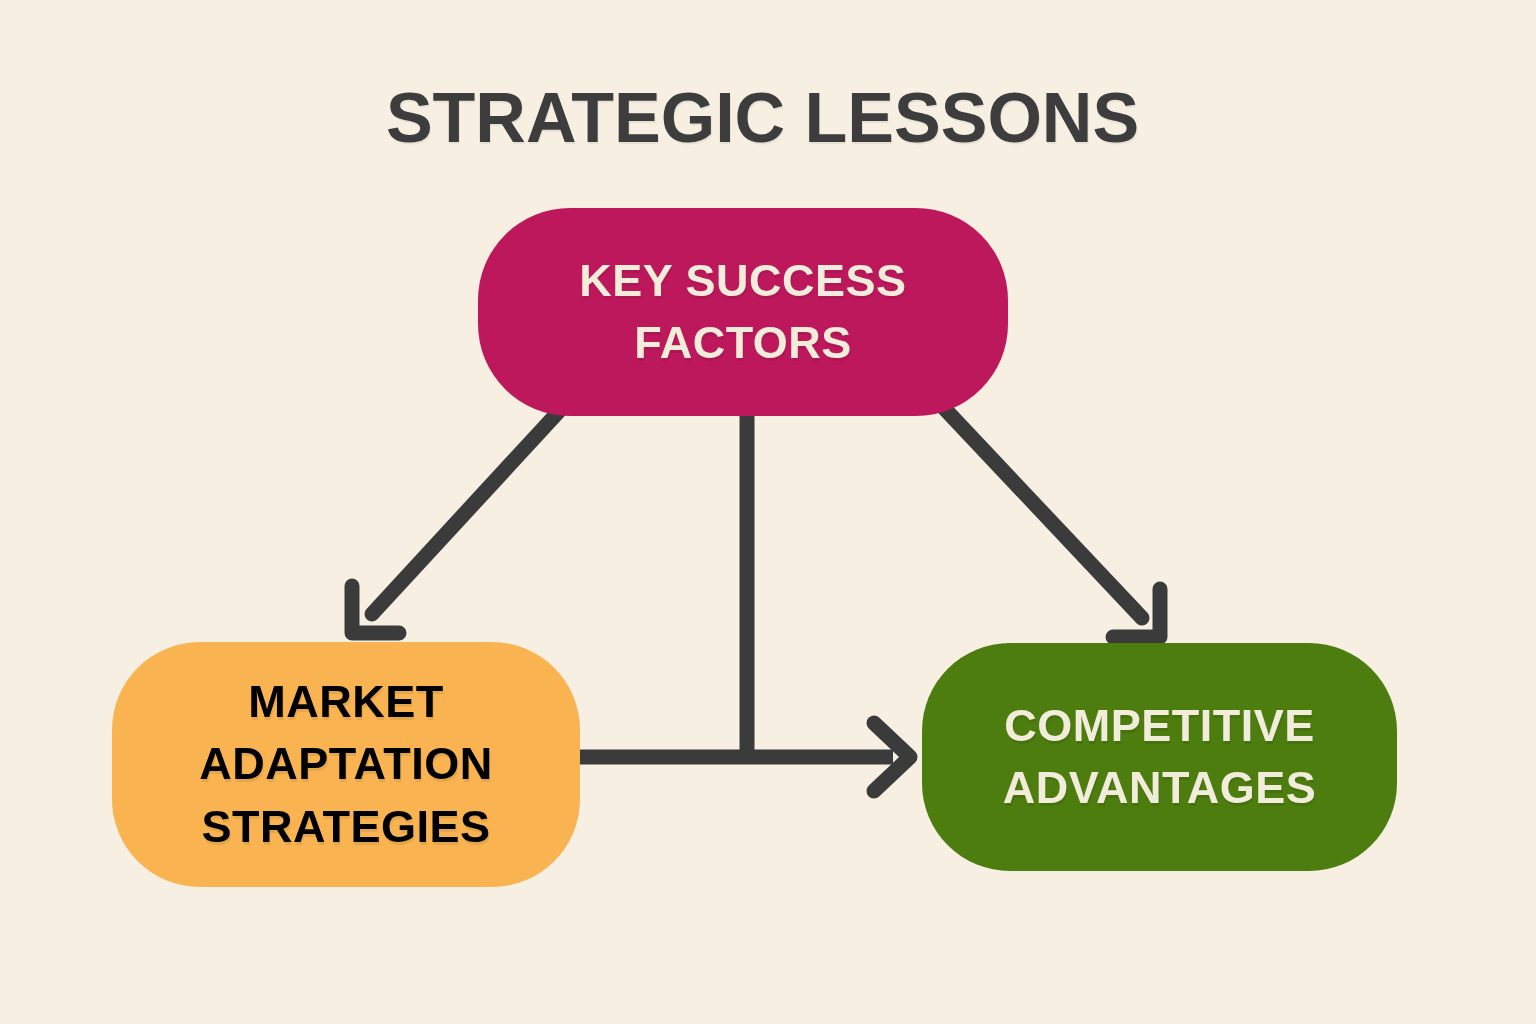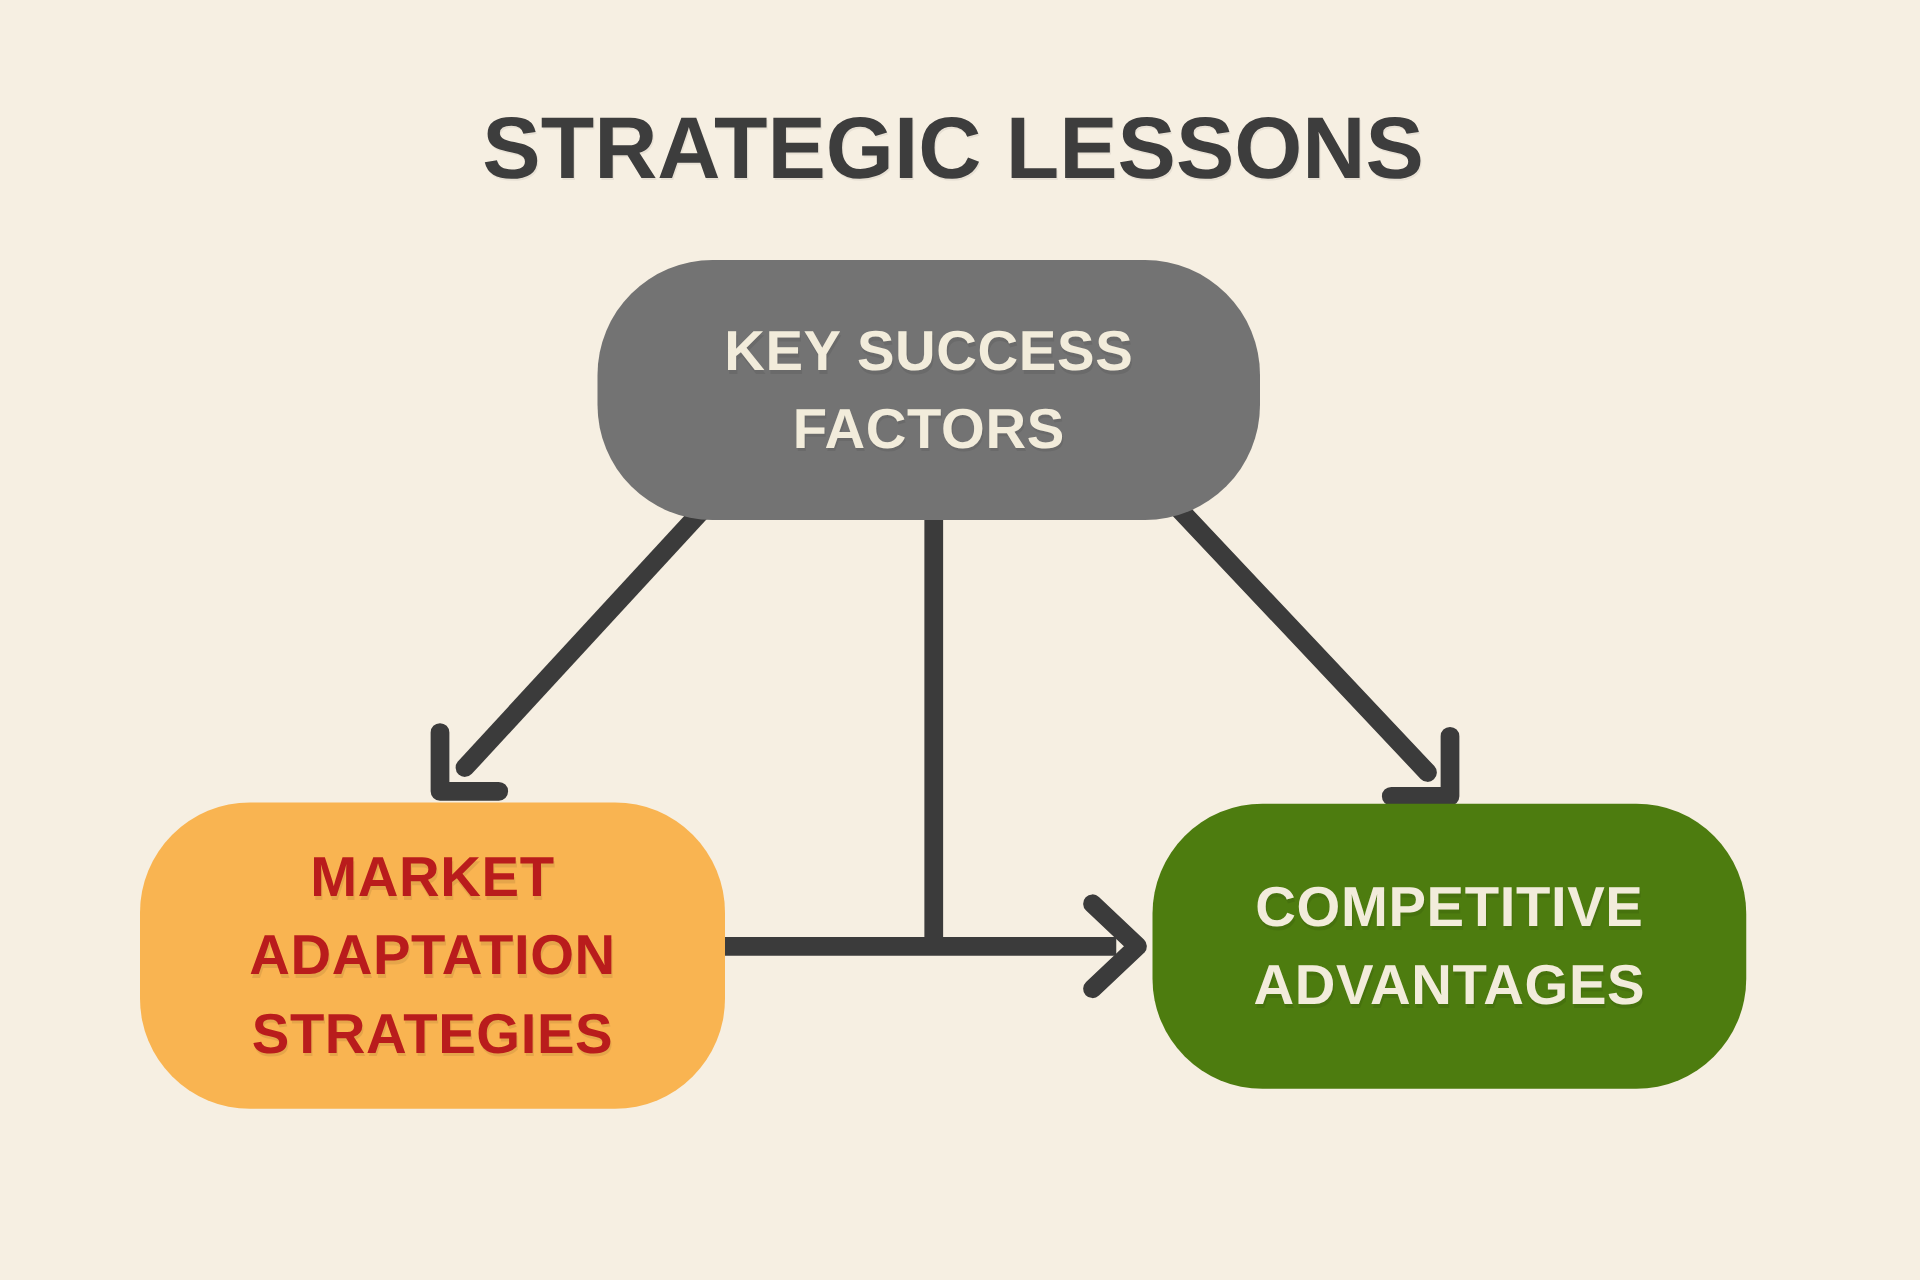--- a/index.html
+++ b/index.html
@@ -91,25 +91,25 @@
 
     <path d="M 747 408 L 747 757" fill="none" stroke-width="15" stroke-linecap="butt" stroke="#3b3b3b"></path>
 
     <path d="M 579 757 L 893 757" fill="none" stroke-width="15" stroke-linecap="butt" stroke="#3b3b3b"></path>
     <path d="M 874 723 L 910 757 L 874 791" fill="none" stroke-width="15" stroke-linecap="round" stroke-linejoin="round" stroke="#3b3b3b"></path>
 
     <path d="M 944 408 L 1142 618" fill="none" stroke-width="15" stroke-linecap="round" stroke="#3b3b3b"></path>
     <path d="M 1160 589 L 1160 637 L 1113 637" fill="none" stroke-width="15" stroke-linecap="round" stroke-linejoin="round" stroke="#3b3b3b"></path>
   </svg>
 
-  <div class="node node-key-success" style="background-color: #737373;">
+  <div class="node node-key-success" style="background-color: #be185d;">
     <span style="color: rgb(242, 236, 219);">KEY SUCCESS FACTORS</span>
   </div>
 
   <div class="node node-market-adaptation" style="background-color: rgb(249, 180, 81);">
-    <span style="color: #b91c1c;">MARKET ADAPTATION STRATEGIES</span>
+    <span style="color: #000000;">MARKET ADAPTATION STRATEGIES</span>
   </div>
 
   <div class="node node-competitive" style="background-color: #4d7c0f;">
     <span style="color: rgb(242, 236, 219);">COMPETITIVE ADVANTAGES</span>
   </div>
 
 </div>
 
 </body></html>

